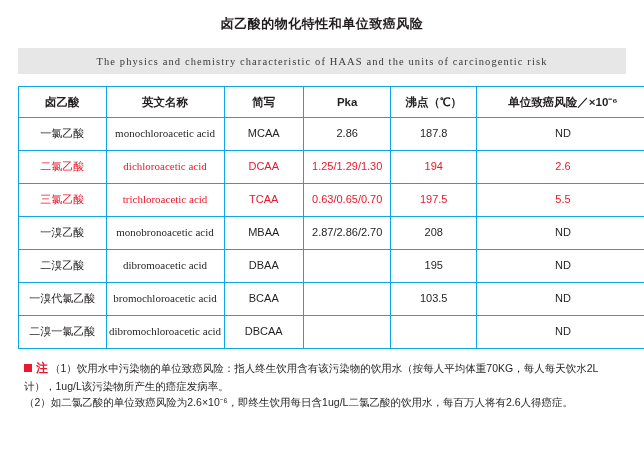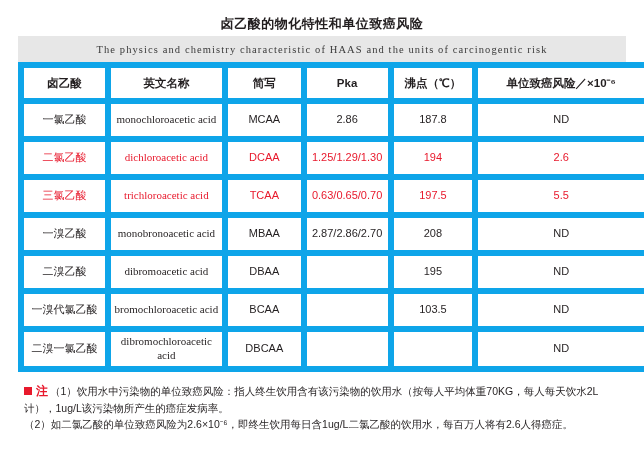--- a/index.html
+++ b/index.html
@@ -27,38 +27,38 @@
     display: flex;
     align-items: center;
     justify-content: center;
     font-size: 13px;
     font-weight: bold;
     letter-spacing: 0.5px;
     color: #231f20;
   }
   .subtitle-bar {
     height: 26px;
-    margin: 0 6px;
+    margin: 12px 6px;
     background: #e7e7e7;
     display: flex;
     align-items: center;
     justify-content: center;
     font-size: 10.5px;
     letter-spacing: 1.1px;
     color: #3a3a3a;
     font-family: "Liberation Serif", serif;
   }
   table.haas {
     margin: 0 6px;
     border-collapse: collapse;
     width: 632px;
     table-layout: fixed;
   }
   table.haas th, table.haas td {
-    border: 6px solid #0ea5e9;
+    border: 1px solid #0ea5e9;
     text-align: center;
     vertical-align: middle;
     font-size: 11px;
     padding: 3px 2px;
     line-height: 1.25;
     background: #ffffff;
     color: #231f20;
   }
   table.haas th {
     font-weight: bold;

